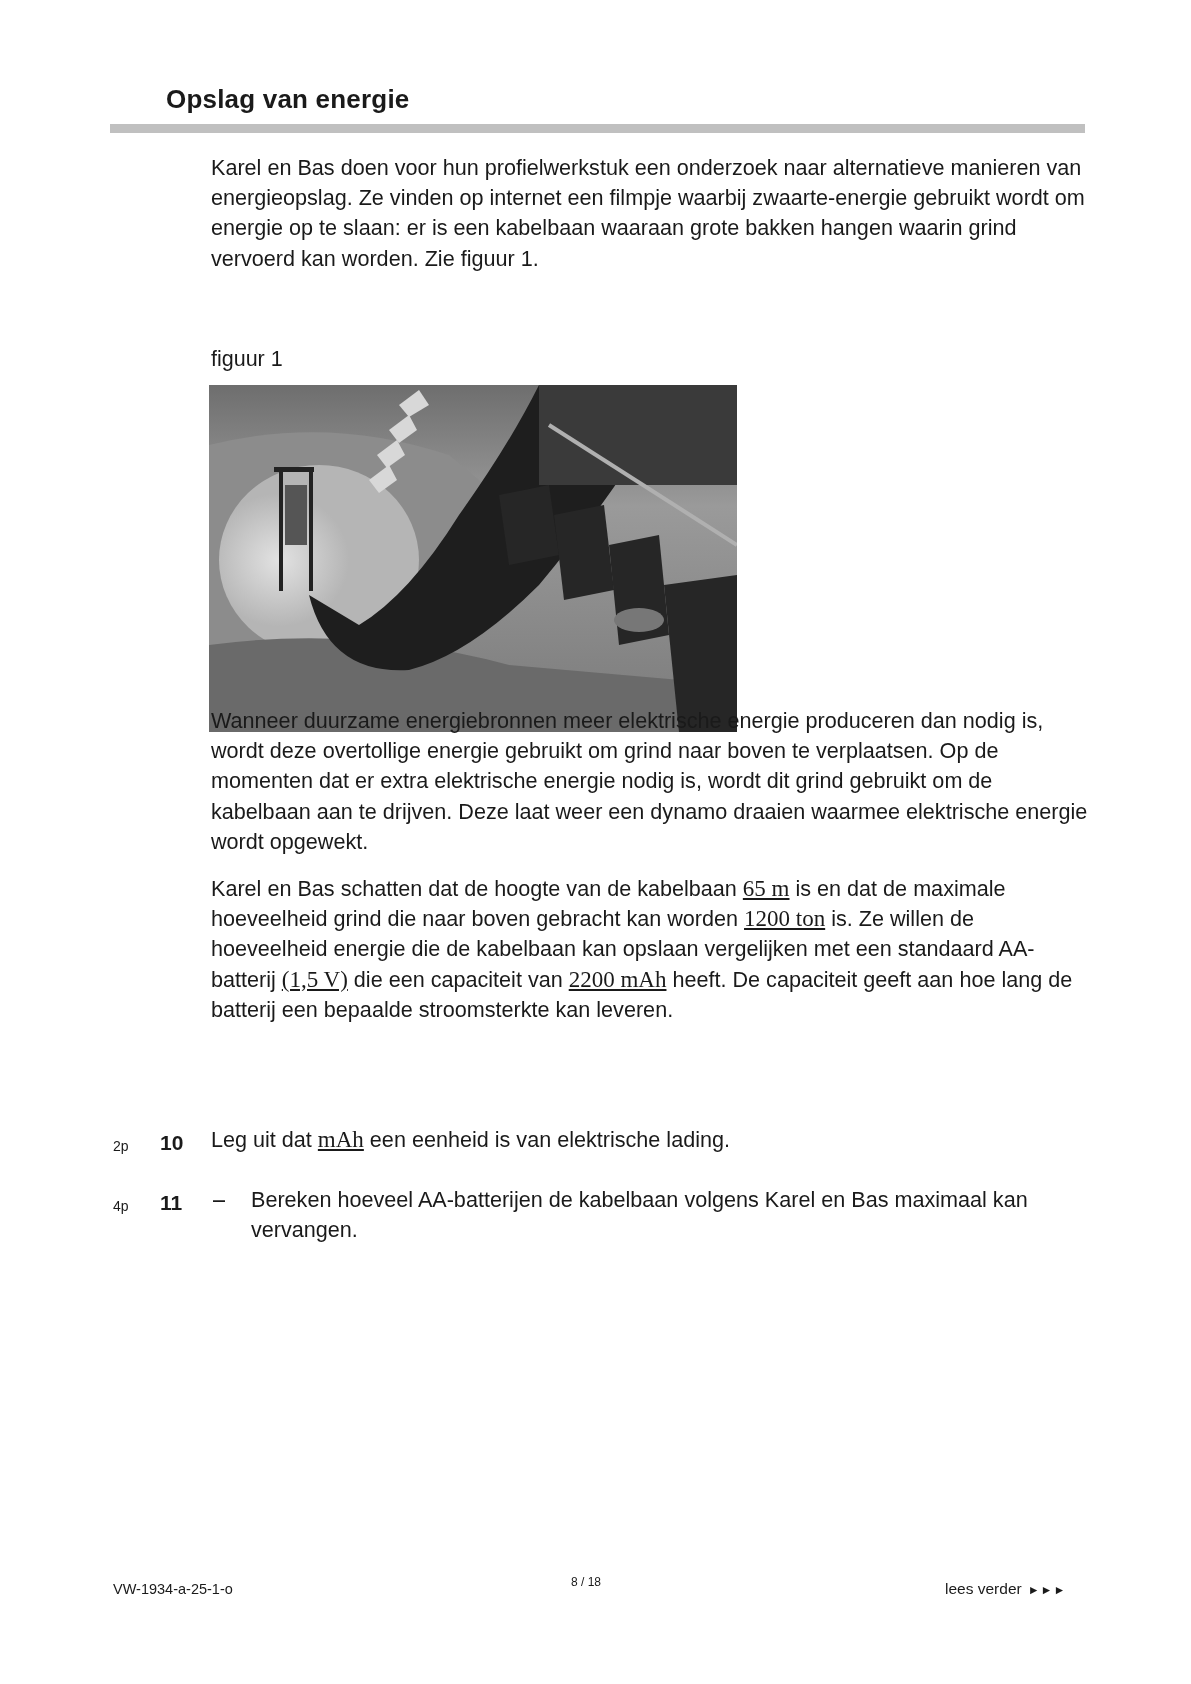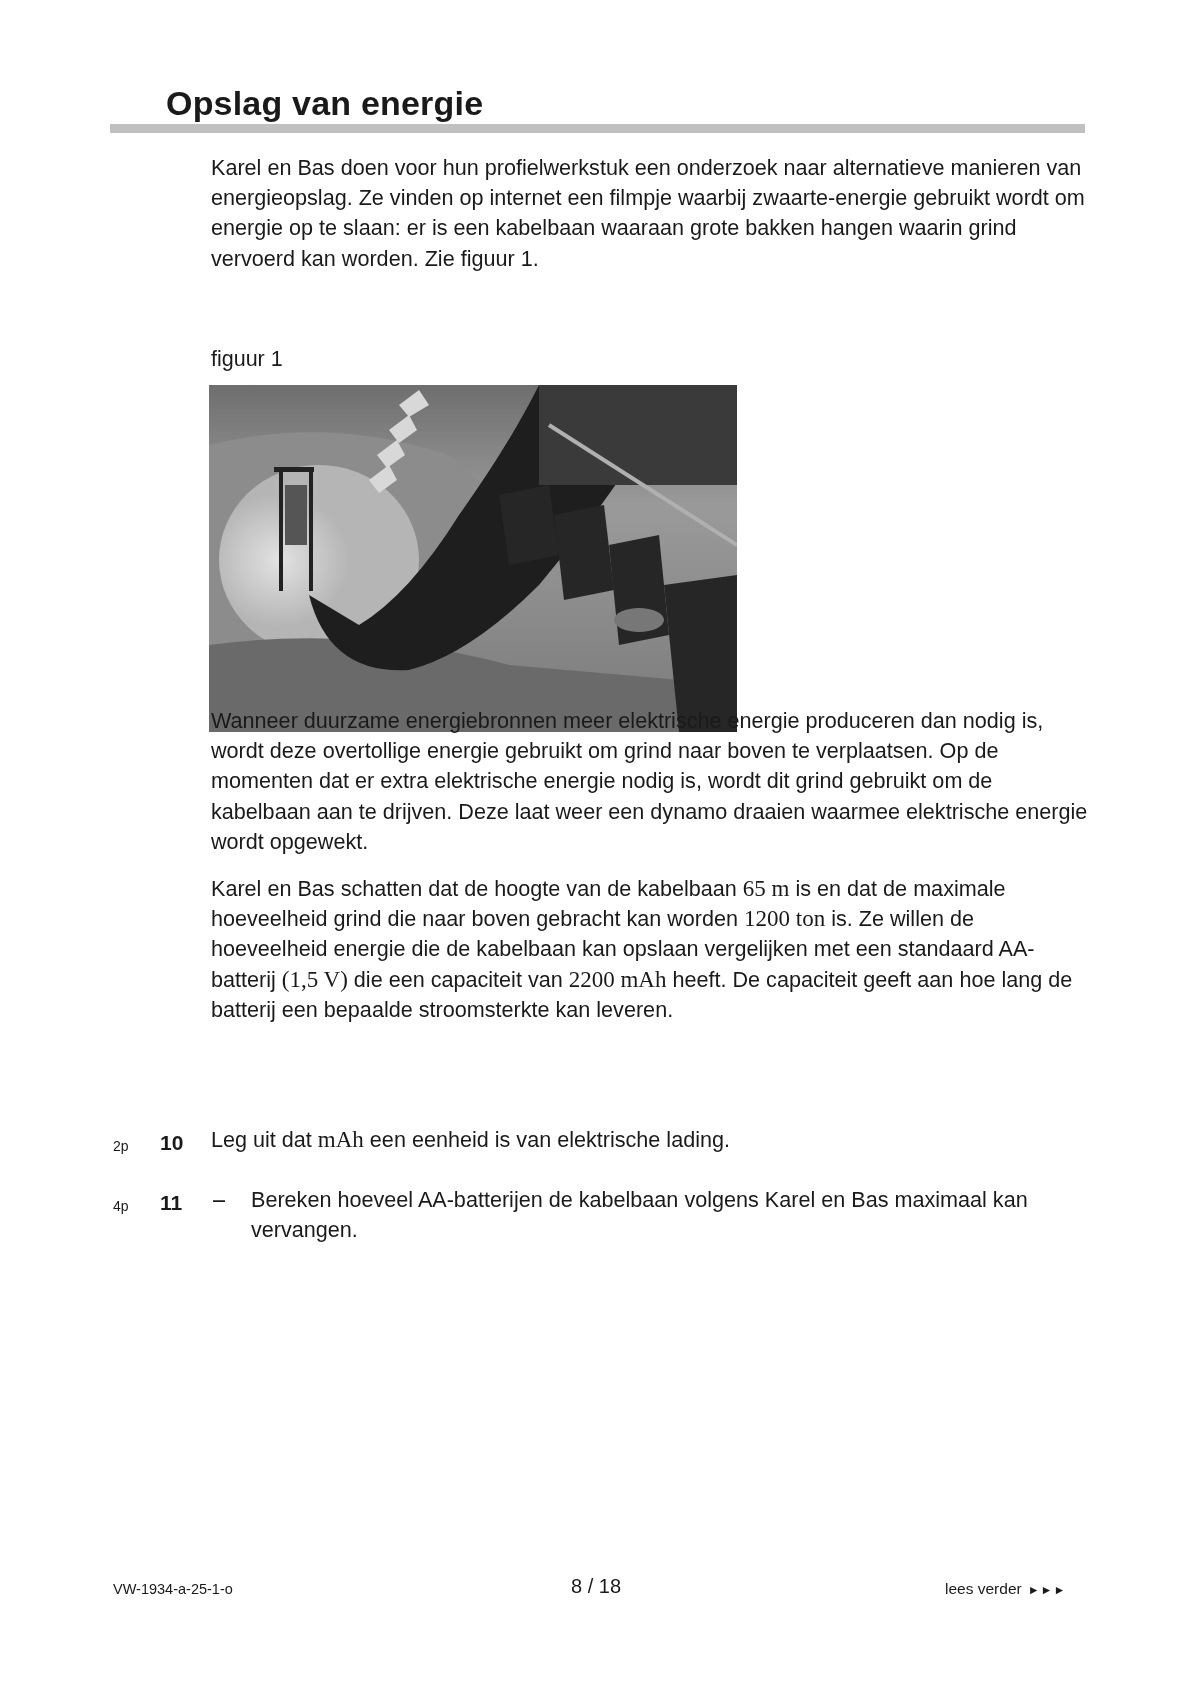--- a/index.html
+++ b/index.html
@@ -1,33 +1,33 @@
 <!DOCTYPE html>
 <html><head>
 <meta charset="utf-8">
 <style>
   html, body { margin:0; padding:0; background:#ffffff; }
   body { width:1191px; height:1684px; position:relative; overflow:hidden;
          font-family:"Liberation Sans", sans-serif; color:#1a1a1a; }
-  .title { position:absolute; left:166px; top:84px; font-size:34px; font-weight:bold; letter-spacing:0.2px; }
+  .title { position:absolute; left:166px; top:84px; font-size:26px; font-weight:bold; letter-spacing:0.2px; }
   .rule { position:absolute; left:110px; top:124px; width:975px; height:9px; background:#c0c0c0; }
   .para { position:absolute; left:211px; width:880px; font-size:21.6px; line-height:30.2px; }
   .para p { margin:0; }
-  .sym { font-family:"Liberation Serif", serif; font-size:23px; }
+  .sym { font-family:"Liberation Serif", serif; font-size:23px;text-decoration:underline; }
   .fig-label { position:absolute; left:211px; top:347px; font-size:21.5px; font-weight:normal; }
   .photo { position:absolute; left:209px; top:385px; width:528px; height:347px; background:#8a8a8a; overflow:hidden; }
   .q { position:absolute; left:0; width:1191px; font-size:21.6px; line-height:30.2px; }
   .q .pts { position:absolute; left:113px; top:6px; font-size:14px; }
   .q .num { position:absolute; left:160px; top:0; font-size:21px; font-weight:bold; top:3px; }
   .q .txt { position:absolute; left:211px; top:0; width:880px; }
   .q ul { list-style:none; margin:0; padding:0; }
   .q li { position:relative; padding-left:40px; }
   .q li .dash { position:absolute; left:2px; top:0; }
   .footer-left { position:absolute; left:113px; top:1581px; font-size:14.5px; }
-  .footer-mid { position:absolute; left:571px; top:1575px; font-size:20px; }
+  .footer-mid { position:absolute; left:571px; top:1575px; font-size:12px; }
   .footer-right { position:absolute; left:945px; top:1580px; font-size:15.5px; }
   .footer-right .arrows { font-size:12px; letter-spacing:1px; margin-left:6px; }
 </style>
 </head>
 <body>
 
 <div class="title">Opslag van energie</div>
 <div class="rule"></div>
 
 <div class="para" style="top:153px;">

